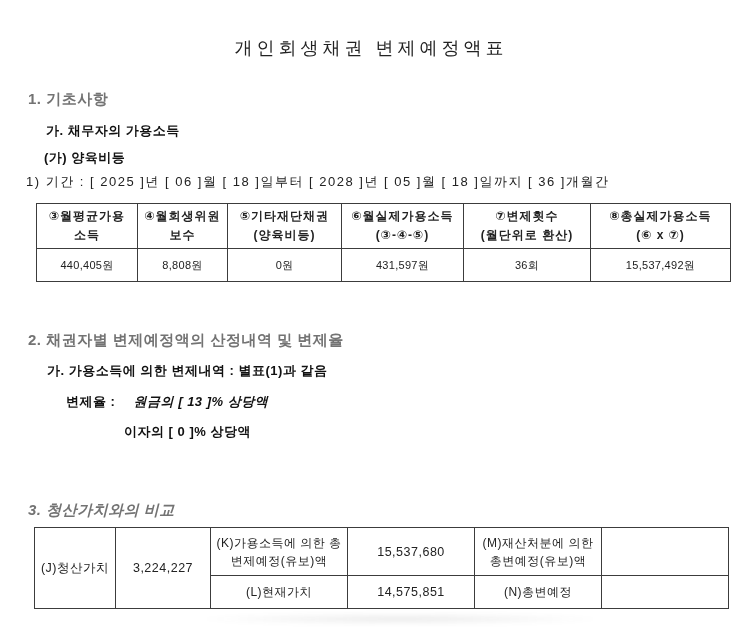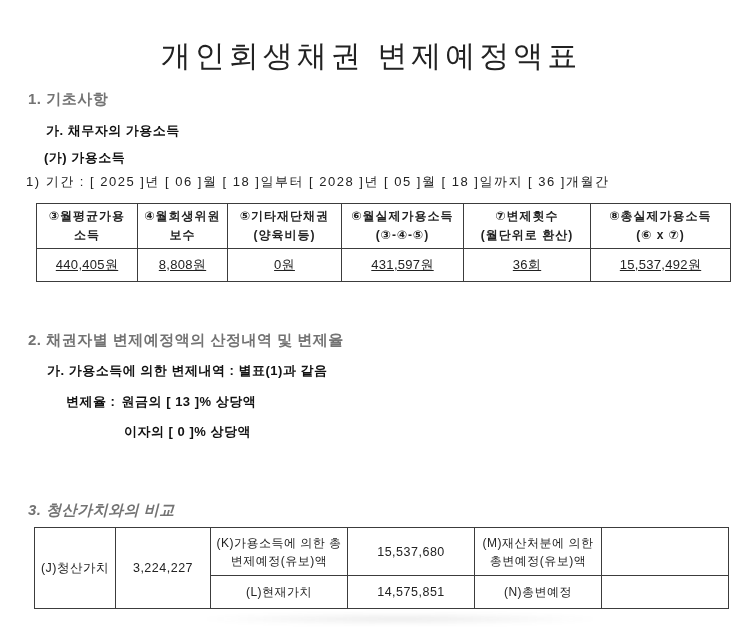--- a/index.html
+++ b/index.html
@@ -11,21 +11,21 @@
   }
   .page {
     position: relative;
     width: 742px; height: 627px;
     background: #ffffff;
     overflow: hidden;
   }
   .title {
     position: absolute; top: 36px; left: 0; width: 742px;
     text-align: center;
-    font-size: 30px; font-weight: 500; letter-spacing: 4px;
+    font-size: 18px; font-weight: 500; letter-spacing: 4px;
     color: #222;
   }
   .h1 {
     position: absolute;
     font-size: 15px; font-weight: bold; letter-spacing: 0.5px;
     color: #737373;
   }
   .h2 {
     position: absolute;
     font-size: 13px; font-weight: bold; letter-spacing: 0.5px;
@@ -40,21 +40,21 @@
   }
   .pos-s1      { top: 90px;  left: 28px; }
   .pos-s1a     { top: 122px; left: 46px; }
   .pos-s1b     { top: 149px; left: 44px; }
   .pos-period  { top: 173px; left: 26px; }
   .pos-s2      { top: 331px; left: 28px; }
   .pos-s2a     { top: 362px; left: 47px; }
   .pos-rate    { top: 393px; left: 66px; }
   .pos-interest{ top: 423px; left: 124px; }
   .pos-s3      { top: 501px; left: 28px; font-style: italic; }
-  .rate-val { margin-left: 2px; }
+  .rate-val { margin-left: 14px; font-style: italic; }
 
   table {
     position: absolute;
     border-collapse: collapse;
     table-layout: fixed;
     background: #fff;
   }
   td {
     border: 1px solid #3c3c3c;
     text-align: center; vertical-align: middle;
@@ -63,23 +63,22 @@
   .t1 { top: 203px; left: 36px; width: 694px; }
   .t1 .head-cell {
     height: 45px;
     font-size: 12px; letter-spacing: 1px; line-height: 1.55;
     white-space: pre-line;
     color: #222;
     font-weight: bold;
   }
   .t1 .val-cell {
     height: 33px;
-    font-size: 13px; letter-spacing: 0.3px;
+    font-size: 11px; letter-spacing: 0.3px;
     color: #222;
-    text-decoration: underline;
   }
   .t3 { top: 527px; left: 34px; width: 694px; }
   .t3 td { font-size: 12.5px; letter-spacing: 0.5px; color: #222; }
   .t3 .r1 td { height: 48px; }
   .t3 .r2 td { height: 33px; }
   .t3 .lbl { white-space: pre-line; line-height: 1.5; font-size: 12px; }
   .bottom-shadow {
     position: absolute;
     top: 613px; left: 200px; width: 400px; height: 12px;
     background: radial-gradient(ellipse at center, rgba(60,60,60,0.10), rgba(60,60,60,0) 72%);
@@ -89,21 +88,21 @@
 </style>
 </head>
 <body>
 
 <div class="page">
 
   <div class="title">개인회생채권 변제예정액표</div>
 
   <div class="h1 pos-s1">1. 기초사항</div>
   <div class="h2 pos-s1a">가. 채무자의 가용소득</div>
-  <div class="h2 pos-s1b">(가) 가용소득</div>
+  <div class="h2 pos-s1b">(가) 양육비등</div>
   <div class="body-line pos-period">1) 기간 : [ 2025 ]년 [ 06 ]월 [ 18 ]일부터 [ 2028 ]년 [ 05 ]월 [ 18 ]일까지 [ 36 ]개월간</div>
 
   <table class="t1">
     <colgroup>
       <col style="width:101px">
         <col style="width:90px">
         <col style="width:114px">
       <col style="width:122px">
         <col style="width:127px">
         <col style="width:140px">

